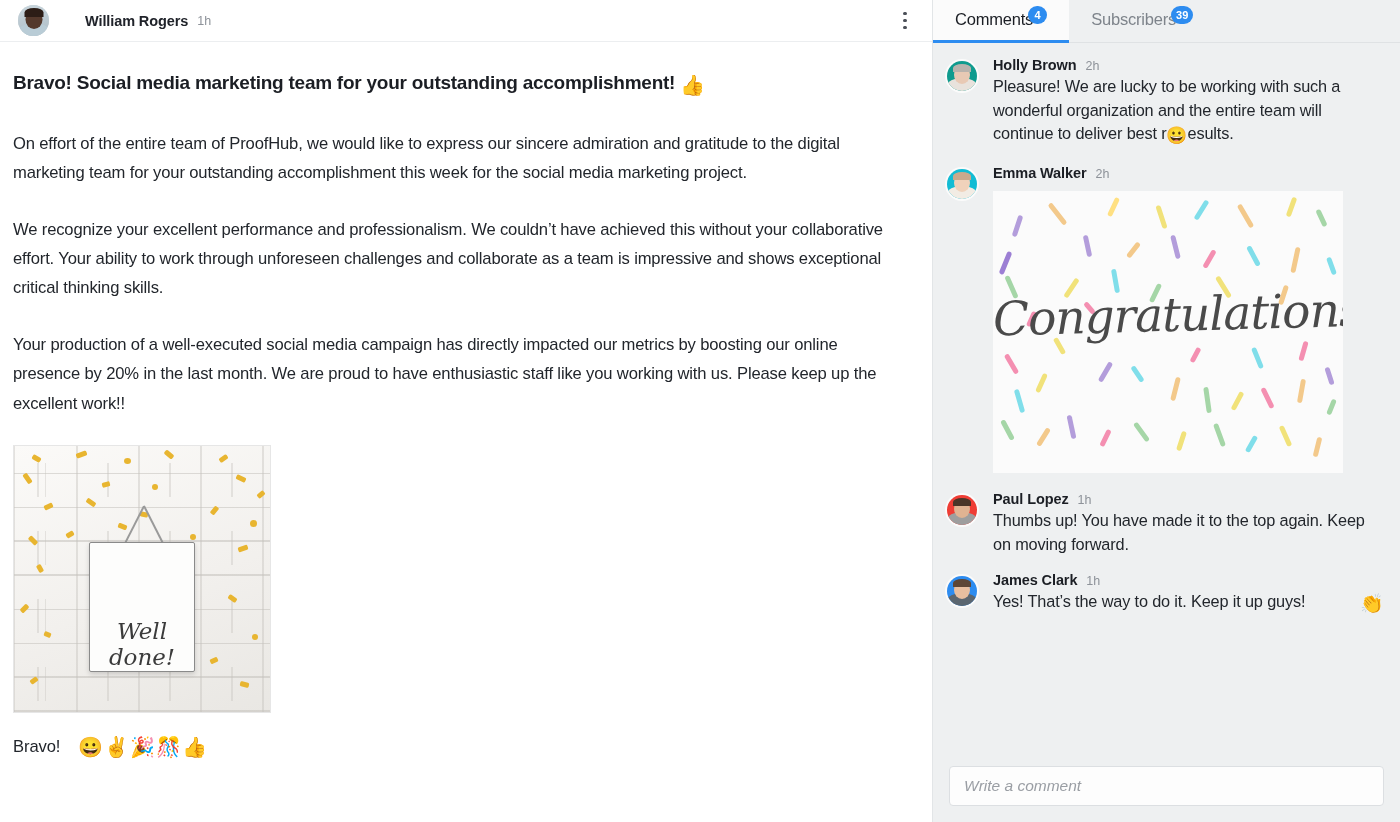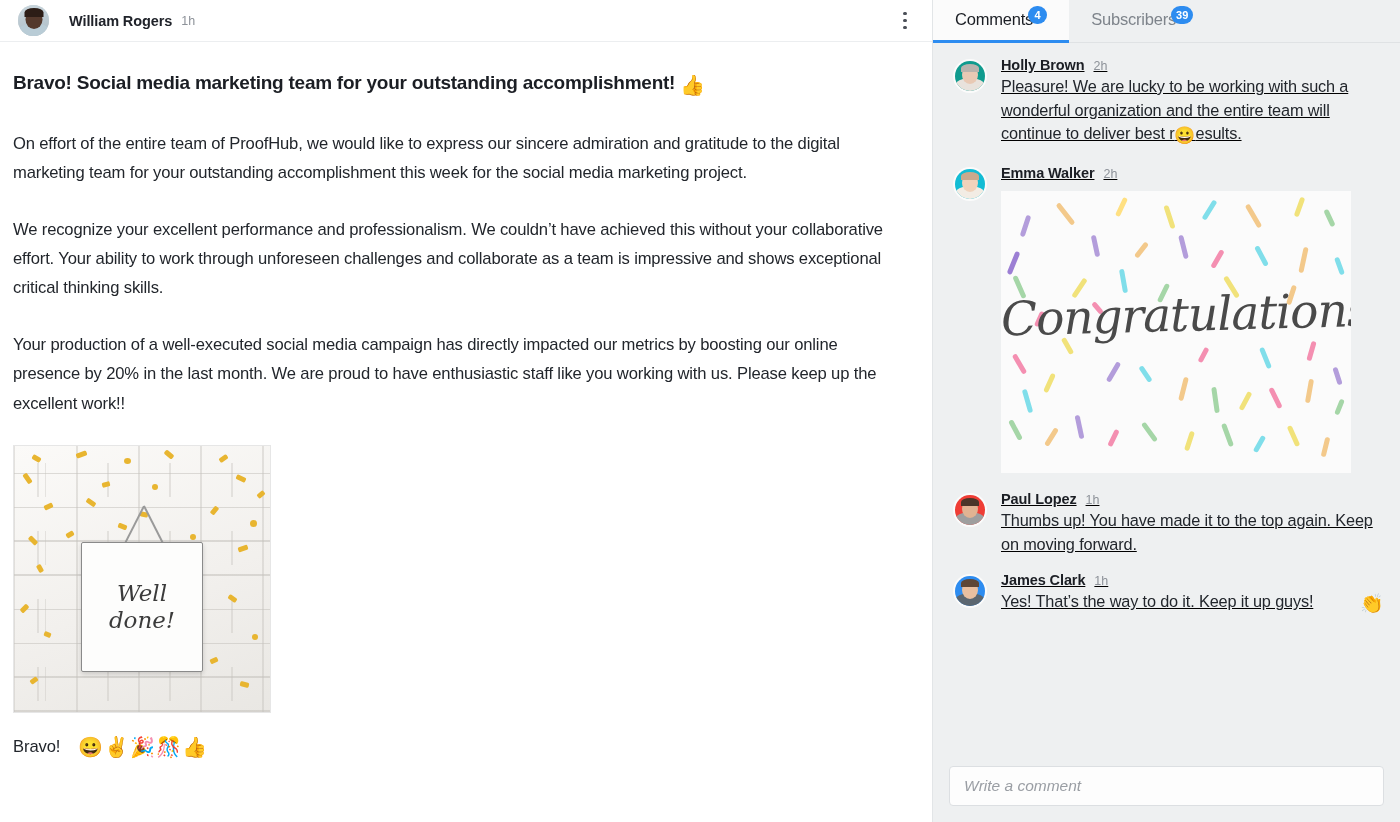--- a/index.html
+++ b/index.html
@@ -25,21 +25,21 @@
     border-bottom: 1px solid #eceef0;
     background: #fff;
   }
   .avatar {
     width: 31px; height: 31px; border-radius: 50%;
     overflow: hidden; flex: none; position: relative;
     background: #cfd8dc;
   }
   .author-name {
     font-size: 14.5px; font-weight: bold; color: #20232a;
-    margin-left: 20px; letter-spacing: -0.1px;
+    margin-left: 36px; letter-spacing: -0.1px;
   }
   .timestamp { font-size: 12.5px; color: #8d9299; margin-left: 9px; }
   .spacer { flex: 1; }
   .kebab {
     width: 26px; height: 30px; display: flex; flex-direction: column;
     align-items: center; justify-content: center; gap: 3.5px; cursor: pointer;
   }
   .kebab span { width: 3.4px; height: 3.4px; border-radius: 50%; background: #4a4f57; display:block; }
 
   .post-body {
@@ -71,24 +71,24 @@
   }
   .brick::after{
     content:""; position:absolute; inset:0;
     background: repeating-linear-gradient(90deg, rgba(196,193,188,.42) 0 1.5px, rgba(0,0,0,0) 1.5px 62px);
     background-position: 31px 0; clip-path: polygon(0 17px,100% 17px,100% 51px,0 51px,0 85px,100% 85px,100% 119px,0 119px,0 153px,100% 153px,100% 187px,0 187px,0 221px,100% 221px,100% 255px,0 255px);
     opacity:.9;
   }
   .confetti { position: absolute; border-radius: 1.5px; background: #e8b530; }
   .sign {
     position: absolute; left: 50%; top: 96px; transform: translateX(-50%);
-    width: 122px; height: 130px; background: #fdfdfc;
+    width: 106px; height: 130px; background: #fdfdfc;
     border: 1.6px solid #8a8a8a; border-radius: 2px;
     box-shadow: 0 2px 5px rgba(0,0,0,.16);
-    display: flex; flex-direction: column; align-items: center; justify-content: center;
+    display: flex; flex-direction: column; align-items: center; justify-content: flex-end;
   }
   .sign-text {
     font-family: "DejaVu Serif", serif; font-style: italic;
     font-size: 23px; color: #3b3b3b; line-height: 1.15; text-align: center;
   }
   .string { position: absolute; width: 1.6px; background: #9a9a9a; transform-origin: top; }
 
   .cheers {
     font-size: 16.6px; color: #22262c; letter-spacing: -0.1px;
     display: flex; align-items: center; gap: 2px;
@@ -116,21 +116,21 @@
   }
   .tab-label { font-size: 16.5px; color: #7e848b; letter-spacing: -0.2px; }
   .tab.active .tab-label { color: #1b1e24; }
   .badge {
     background: #2d8cf0; color: #fff; font-size: 11px; font-weight: bold;
     border-radius: 9px; min-width: 19px; height: 18px; padding: 0 5px;
     display: flex; align-items: center; justify-content: center;
     margin-left: -5px; margin-top: -4px; position: relative; z-index: 2;
   }
 
-  .comments { flex: 1; overflow: hidden; padding: 14px 16px 0 20px; text-decoration: underline; }
+  .comments { flex: 1; overflow: hidden; padding: 14px 16px 0 12px; }
   .comment { display: flex; margin-bottom: 16px; }
   .c-avatar {
     width: 34px; height: 34px; border-radius: 50%; flex: none; margin-top: 2px;
     overflow: hidden; position: relative; border: 2px solid #fbfbfb;
   }
   .c-body { margin-left: 14px; flex: 1; min-width: 0; }
   .c-head { display: flex; align-items: baseline; margin-bottom: 2px; }
   .c-name { font-size: 14.5px; font-weight: bold; color: #1b1e24; letter-spacing: -0.1px; }
   .c-time { font-size: 12.5px; color: #8d9299; margin-left: 9px; }
   .c-text { font-size: 16.3px; color: #22262c; line-height: 1.45; letter-spacing: -0.15px; }

